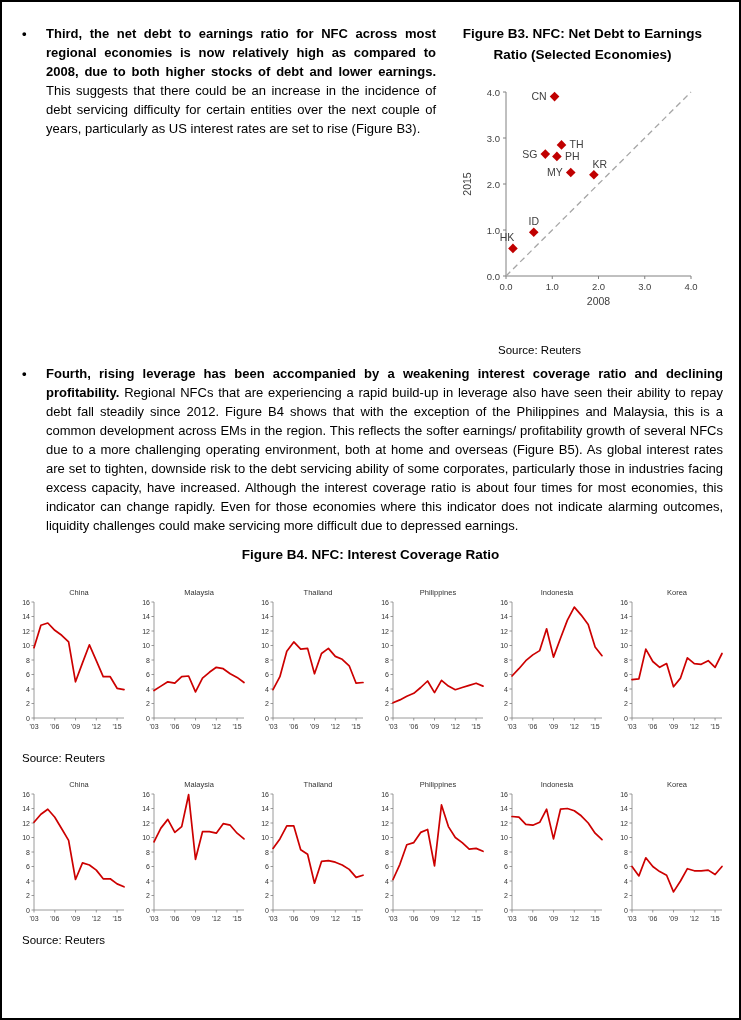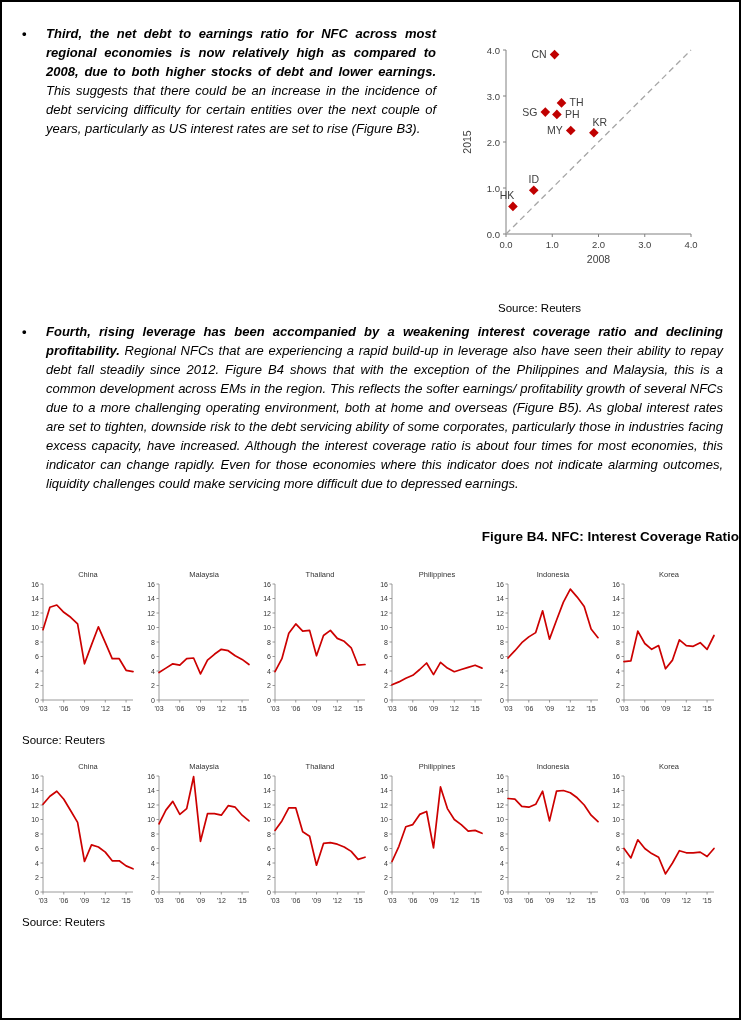--- a/index.html
+++ b/index.html
@@ -6,47 +6,48 @@
   .page{
     width:741px;height:1020px;box-sizing:border-box;
     border:2px solid #000;background:#fff;overflow:hidden;
     font-family:"Liberation Sans",sans-serif;color:#000;position:relative;
   }
   .top-section{display:flex;padding:22px 10px 0 14px;}
   .col-left{width:420px;flex:none;}
   .col-right{flex:1;min-width:0;}
   .bullet{display:flex;font-size:13px;line-height:19px;text-align:justify;}
   .bullet .marker{flex:0 0 24px;padding-left:6px;font-weight:700;}
-  .bullet .btext{flex:1;font-style:italic;}
+  .bullet .btext{flex:1;}
   .bold{font-weight:700;}
   .fig3-title{font-weight:700;font-size:13.5px;line-height:1.55;text-align:center;width:274px;margin:0 auto;}
   .fig3-chart{margin-top:14px;display:flex;justify-content:center;}
   .fig3-source{font-size:11.5px;margin:22px 0 0 62px;}
   .bullet-full{padding:0 16px 0 14px;margin-top:8px;}
-  .fig-center-title{text-align:right;font-weight:700;font-size:13.5px;margin-top:36px;}
-  .mini-row{display:flex;justify-content:space-between;padding:0 20px;}
+  .fig-center-title{text-align:center;font-weight:700;font-size:13.5px;margin-top:12px;}
+  .mini-row{display:flex;justify-content:space-between;padding:0 11px;}
   .row-b4{margin-top:24px;}
   .row-b5{margin-top:14px;}
   .source-left{font-size:11.5px;margin:14px 0 0 20px;}
   .source-b5{margin-top:4px;}
   svg text{font-family:"Liberation Sans",sans-serif;}
 </style>
 </head>
 <body>
 
 <div class="page">
 
   <div class="top-section">
     <div class="col-left">
       <div class="bullet">
         <span class="marker">•</span>
         <span class="btext"><span class="bold">Third, the net debt to earnings ratio for NFC across most regional economies is now relatively high as compared to 2008, due to both higher stocks of debt and lower earnings.</span><span> This suggests that there could be an increase in the incidence of debt servicing difficulty for certain entities over the next couple of years, particularly as US interest rates are set to rise (Figure B3).</span></span>
       </div>
     </div>
     <div class="col-right">
+      <div class="fig3-title">Figure B3. NFC: Net Debt to Earnings Ratio (Selected Economies)</div>
       <div class="fig3-chart" id="scatter-b3">
           <svg width="245" height="242">
             <line x1="46" y1="12" x2="46" y2="196" stroke="#808080" stroke-width="1"></line>
             <line x1="46" y1="196" x2="231" y2="196" stroke="#808080" stroke-width="1"></line>
             <line x1="46" y1="196" x2="46" y2="199" stroke="#808080"></line>
             <text x="46" y="210" font-size="9.5" fill="#404040" text-anchor="middle">0.0</text>
             <line x1="92.25" y1="196" x2="92.25" y2="199" stroke="#808080"></line>
             <text x="92.25" y="210" font-size="9.5" fill="#404040" text-anchor="middle">1.0</text>
             <line x1="138.5" y1="196" x2="138.5" y2="199" stroke="#808080"></line>
             <text x="138.5" y="210" font-size="9.5" fill="#404040" text-anchor="middle">2.0</text>

